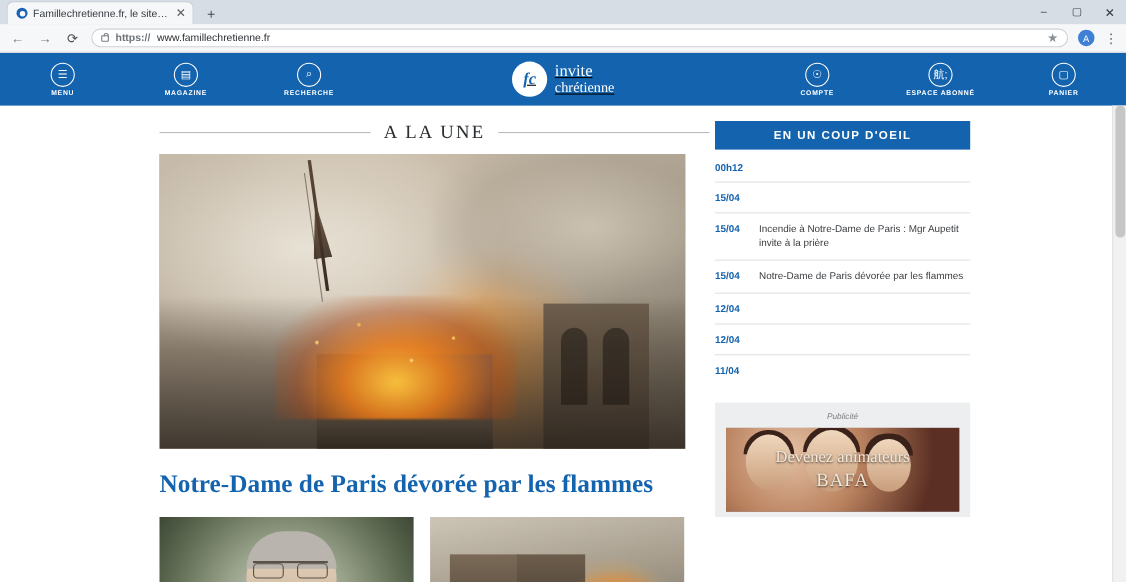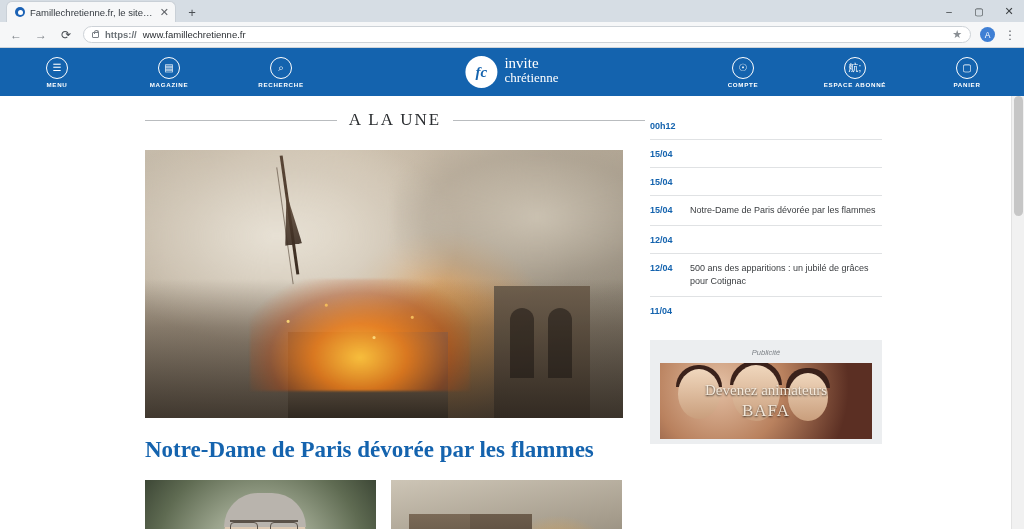--- a/index.html
+++ b/index.html
@@ -178,21 +178,23 @@
     font-weight: bold;
   }
   .nav-left { display:flex; margin-left: 20px; gap: 38px; }
   .nav-right { display:flex; margin-right: 20px; gap: 38px; margin-left: auto; }
 
   .brand {
     position: absolute;
     left: 50%;
     transform: translateX(-50%);
     display: flex;
+    align-items: center;
     gap: 7px;
+    text-decoration: underline;
   }
   .brand-mark {
     width: 32px; height: 32px;
     border-radius: 50%;
     background: #ffffff;
     color: #1463ae;
     display: flex; align-items: center; justify-content: center;
     font-family: "Liberation Serif", serif;
     font-size: 15px;
     font-weight: bold;
@@ -219,21 +221,21 @@
   .col-side {
     width: 232px;
     margin-left: 5px;
     padding-top: 14px;
   }
 
   .section-heading {
     display: flex;
     align-items: center;
     gap: 12px;
-    margin-bottom: 20px;
+    margin-bottom: 10px;
   }
   .section-heading .rule {
     flex: 1 1 auto;
     height: 1px;
     background: #b9bcbf;
   }
   .section-heading .ttl {
     font-family: "Liberation Serif", serif;
     font-size: 17px;
     letter-spacing: 2px;
@@ -609,40 +611,41 @@
           </div>
           <div class="thumb thumb-fire">
             <div class="t-tower"></div>
             <div class="t-tower2"></div>
             <div class="t-glow"></div>
           </div>
         </div>
       </div>
 
       <div class="col-side">
+        <div class="glance-head">EN UN COUP D'OEIL</div>
         <div class="glance-list">
           <div class="glance-item">
             <span class="glance-time">00h12</span>
           </div>
           <div class="glance-item">
             <span class="glance-time">15/04</span>
           </div>
           <div class="glance-item">
             <span class="glance-time">15/04</span>
+            <span class="glance-text">Incendie à Notre-Dame de Paris : Mgr Aupetit invite à la prière</span>
           </div>
           <div class="glance-item">
             <span class="glance-time">15/04</span>
             <span class="glance-text">Notre-Dame de Paris dévorée par les flammes</span>
           </div>
           <div class="glance-item">
             <span class="glance-time">12/04</span>
           </div>
           <div class="glance-item">
             <span class="glance-time">12/04</span>
-            <span class="glance-text">500 ans des apparitions : un jubilé de grâces pour Cotignac</span>
           </div>
           <div class="glance-item" style="border-bottom:none;align-items:flex-end;">
             <span class="glance-time">11/04</span>
           </div>
         </div>
 
         <div class="ads">
           <div class="ads-label">Publicité</div>
           <div class="ads-banner">
             <span class="ads-hair1"></span>

